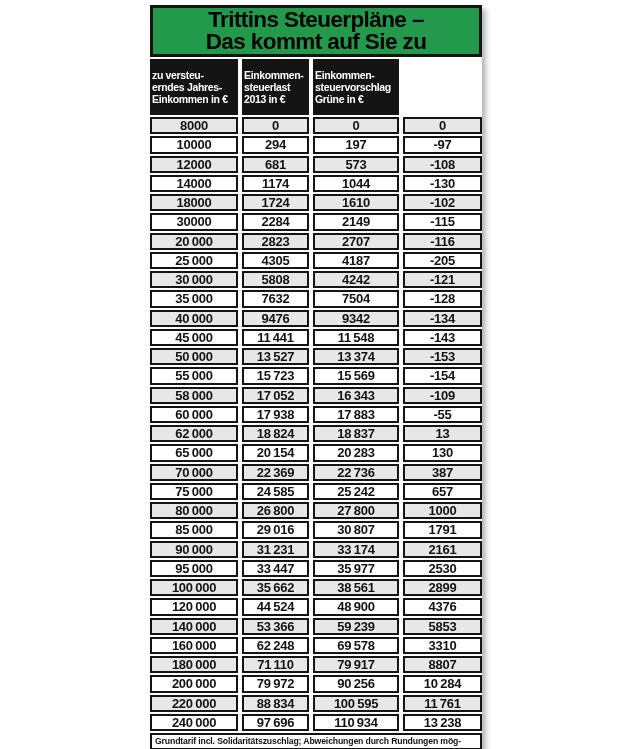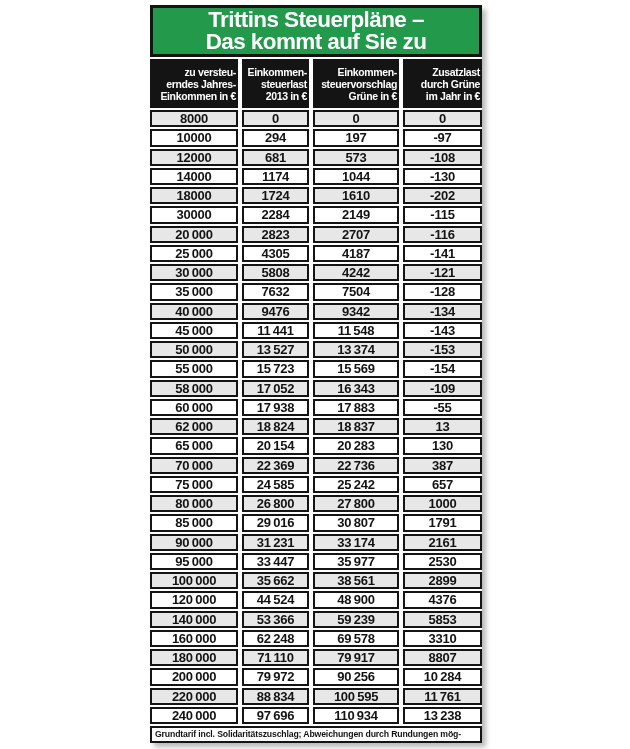--- a/index.html
+++ b/index.html
@@ -21,48 +21,48 @@
     top: 5px;
     width: 332px;
     box-shadow: 4px 4px 5px rgba(0,0,0,0.28);
     background: #ffffff;
   }
   .title-box {
     box-sizing: border-box;
     height: 52px;
     border: 3px solid var(--ink);
     background: var(--green);
-    color: #ffffff;
+    color: #000000;
     font-weight: bold;
     font-size: 22.5px;
     line-height: 22px;
     letter-spacing: -0.6px;
     text-align: center;
     padding-top: 1px;
     margin-bottom: 2px;
   }
   .header-grid {
     display: grid;
     grid-template-columns: 88px 67px 86px 79px;
     column-gap: 4px;
     margin-bottom: 2px;
   }
   .hcell {
     box-sizing: border-box;
-    height: 49px;
+    height: 56px;
     border: 2px solid var(--ink);
     background: var(--ink);
     color: #ffffff;
     font-weight: bold;
     font-size: 10.5px;
     line-height: 12px;
     letter-spacing: -0.35px;
     display: flex;
     flex-direction: column;
-    align-items: flex-end;
+    align-items: flex-start;
     justify-content: center;
     text-align: center;
   }
   .data-grid {
     display: grid;
     grid-template-columns: 88px 67px 86px 79px;
     grid-auto-rows: 17.25px;
     column-gap: 4px;
     row-gap: 2px;
     margin-bottom: 2px;
@@ -113,25 +113,20 @@
         </div>
         <div class="hcell">
           <div>Einkommen-</div>
           <div>steuerlast</div>
           <div>2013 in €</div>
         </div>
         <div class="hcell">
           <div>Einkommen-</div>
           <div>steuervorschlag</div>
           <div>Grüne in €</div>
-        </div>
-        <div class="hcell">
-          <div>Zusatzlast</div>
-          <div>durch Grüne</div>
-          <div>im Jahr in €</div>
         </div>
       </div>
 
     <div class="data-grid" id="data-grid">
         <div class="dcell alt">8000</div>
         <div class="dcell alt">0</div>
         <div class="dcell alt">0</div>
         <div class="dcell alt">0</div>
         <div class="dcell">10000</div>
         <div class="dcell">294</div>
@@ -141,33 +136,33 @@
         <div class="dcell alt">681</div>
         <div class="dcell alt">573</div>
         <div class="dcell alt">-108</div>
         <div class="dcell">14000</div>
         <div class="dcell">1174</div>
         <div class="dcell">1044</div>
         <div class="dcell">-130</div>
         <div class="dcell alt">18000</div>
         <div class="dcell alt">1724</div>
         <div class="dcell alt">1610</div>
-        <div class="dcell alt">-202</div>
+        <div class="dcell alt">-102</div>
         <div class="dcell">30000</div>
         <div class="dcell">2284</div>
         <div class="dcell">2149</div>
         <div class="dcell">-115</div>
         <div class="dcell alt">20 000</div>
         <div class="dcell alt">2823</div>
         <div class="dcell alt">2707</div>
         <div class="dcell alt">-116</div>
         <div class="dcell">25 000</div>
         <div class="dcell">4305</div>
         <div class="dcell">4187</div>
-        <div class="dcell">-141</div>
+        <div class="dcell">-205</div>
         <div class="dcell alt">30 000</div>
         <div class="dcell alt">5808</div>
         <div class="dcell alt">4242</div>
         <div class="dcell alt">-121</div>
         <div class="dcell">35 000</div>
         <div class="dcell">7632</div>
         <div class="dcell">7504</div>
         <div class="dcell">-128</div>
         <div class="dcell alt">40 000</div>
         <div class="dcell alt">9476</div>

